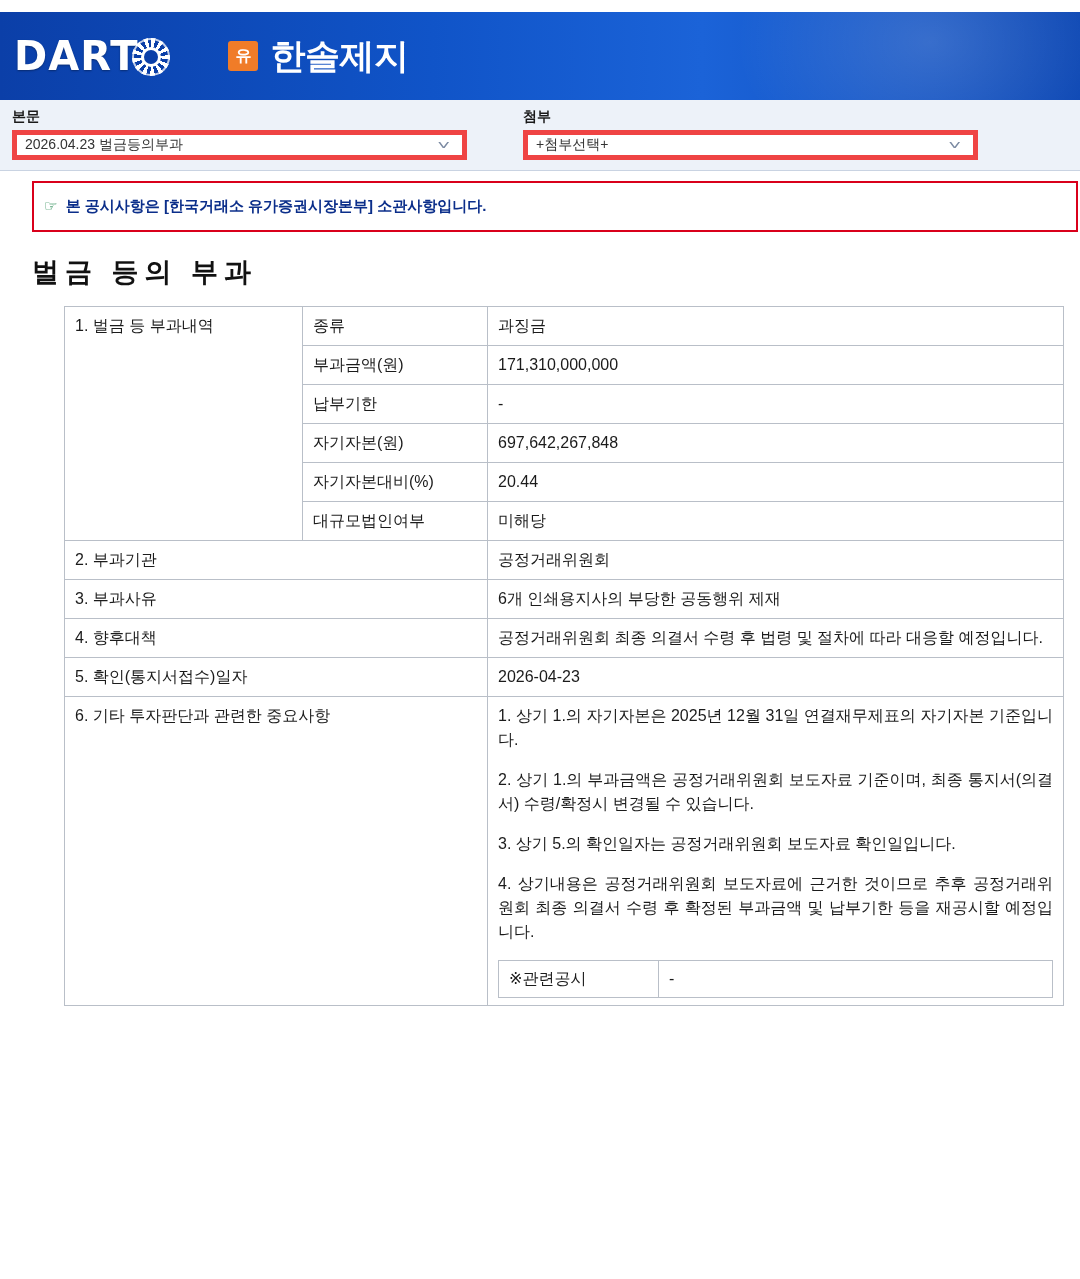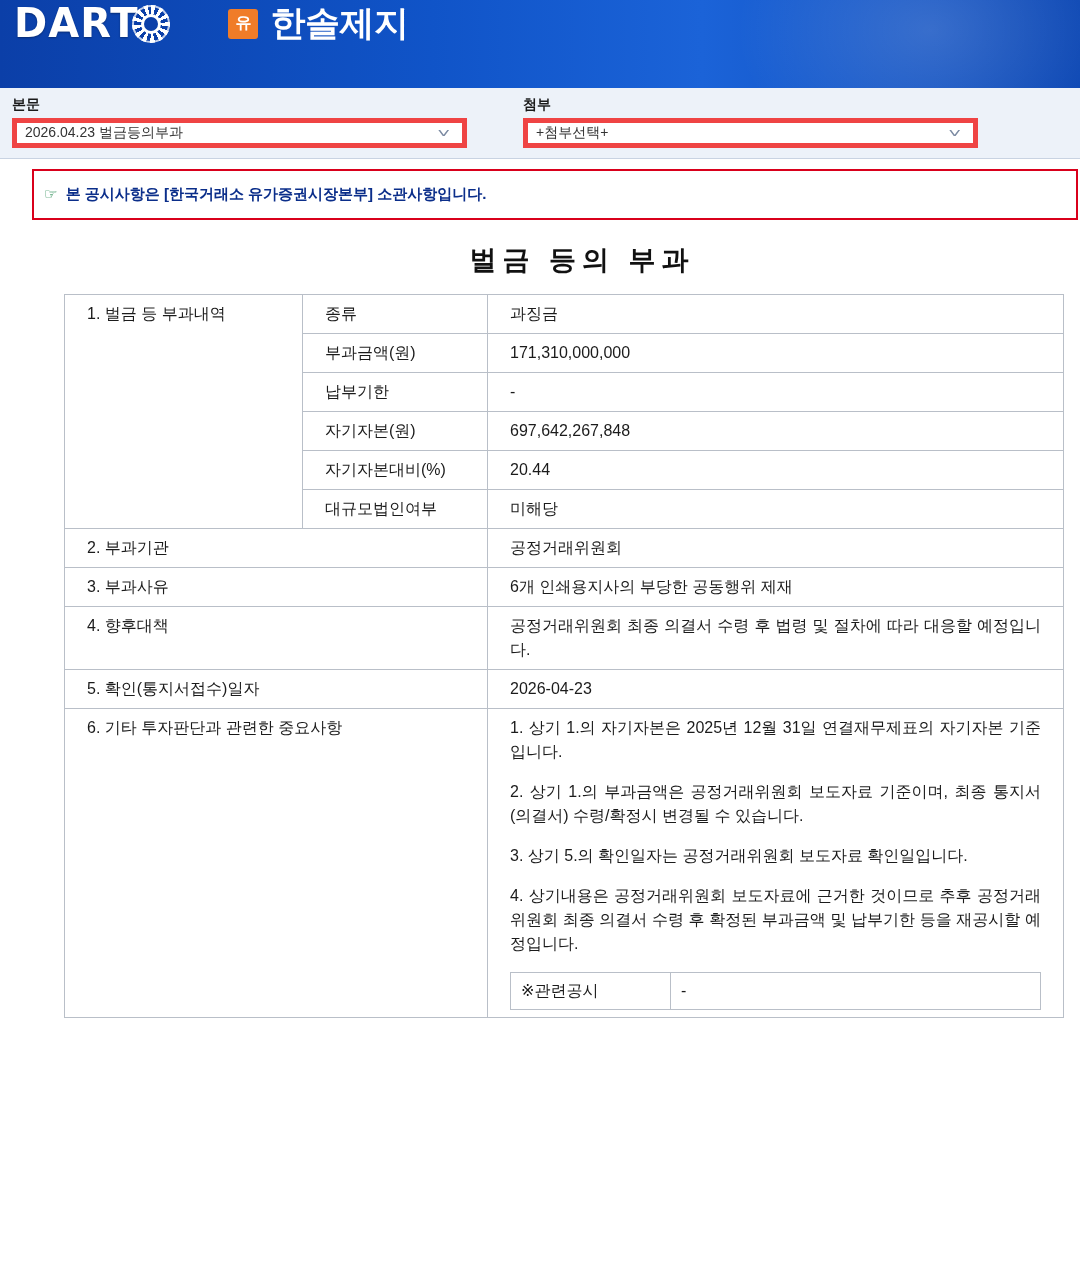--- a/index.html
+++ b/index.html
@@ -10,21 +10,22 @@
     font-family: "Liberation Sans", "DejaVu Sans", sans-serif;
   }
 
   
   .header {
     position: relative;
     height: 88px;
     background: linear-gradient(90deg, #0b3fa8 0%, #1054c8 40%, #1b63d8 65%, #0c47b4 100%);
     overflow: hidden;
     display: flex;
-    align-items: flex-start;
+    align-items: center;
+    margin-top: 12px;
   }
   .header:after {
     content: "";
     position: absolute;
     right: -60px; top: -120px;
     width: 420px; height: 300px;
     background: radial-gradient(ellipse at center, rgba(255,255,255,0.16) 0%, rgba(255,255,255,0) 65%);
     pointer-events: none;
   }
   .logo {
@@ -128,39 +129,38 @@
     background: #ffffff;
     padding: 14px 10px;
     font-size: 15px;
     font-weight: bold;
     color: #0b2e8a;
   }
   .notice .hand { color: #0b7a3b; margin-right: 4px; }
   .notice .brk { color: #0b2e8a; }
 
   .doc-title {
-    margin: 22px 0 16px 84px;
+    margin: 22px 0 16px 32px;
     font-size: 27px;
     font-weight: bold;
     color: #111111;
     letter-spacing: 6px;
-    text-align: center;
   }
 
   table.main {
     border-collapse: collapse;
     margin-left: 64px;
     width: 1000px;
     table-layout: fixed;
   }
   table.main td {
     border: 1px solid #b9bfc8;
     font-size: 16px;
     color: #1b1b1b;
-    padding: 7px 22px;
+    padding: 7px 10px;
     vertical-align: top;
     line-height: 1.5;
   }
   td.lbl { width: 238px; }
   td.sub { width: 185px; }
   td.val { }
   .vcenter { vertical-align: middle; }
   .para { margin: 0 0 16px 0; }
   .para:last-child { margin-bottom: 0; }
   .justify { text-align: justify; }

